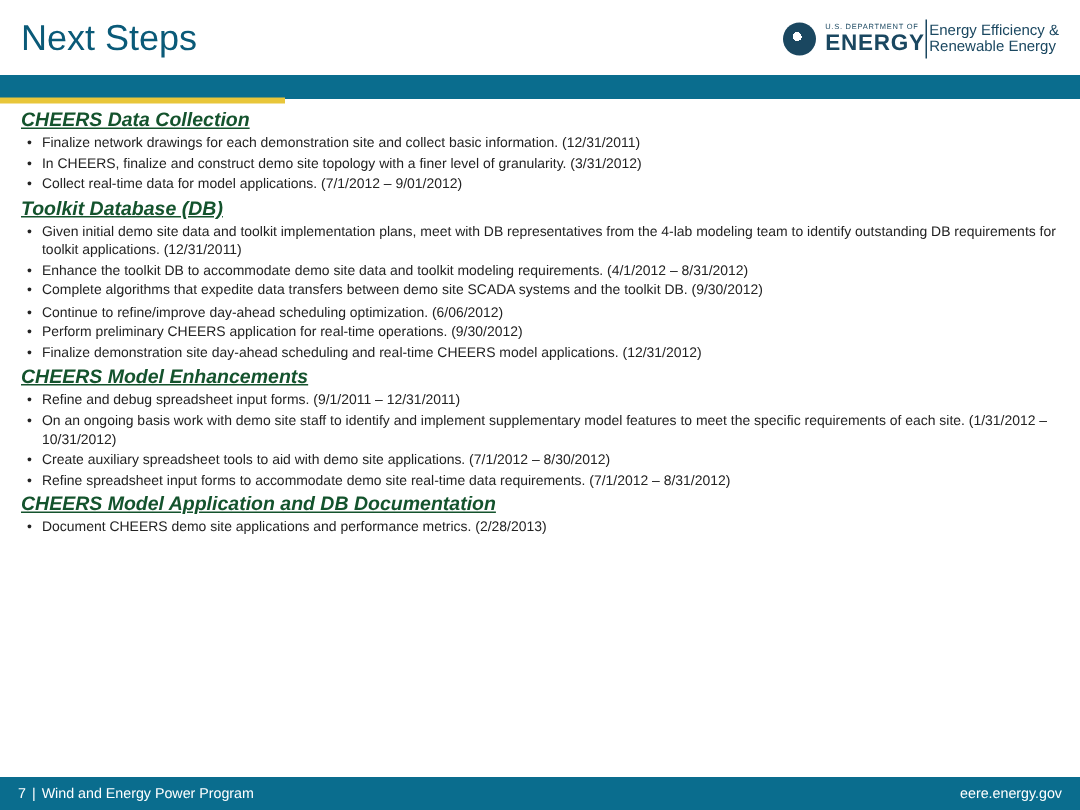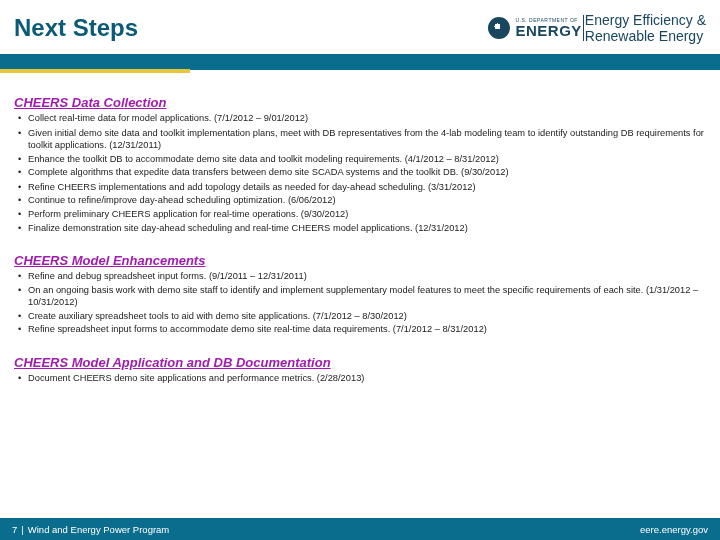--- a/index.html
+++ b/index.html
@@ -1,32 +1,32 @@
 <!DOCTYPE html>
 <html><head>
 <meta charset="utf-8">
 <style>
   * { margin: 0; padding: 0; box-sizing: border-box; }
   html, body { width: 720px; height: 540px; font-family: Arial, Helvetica, sans-serif; background: #fff; color: #222; }
   .slide { width: 720px; height: 540px; position: relative; display: flex; flex-direction: column; }
   .header { background: #fff; padding: 12px 14px 10px 14px; display: flex; align-items: center; justify-content: space-between; }
-  .title { font-size: 24px; color: #0a5a78; font-weight: 700; }
+  .title { font-size: 24px; color: #0a5a78; font-weight: 400; }
   .logo-block { display: flex; align-items: center; gap: 1px; }
   .doe-logo { display: flex; align-items: center; gap: 6px; }
   .doe-sun { width: 22px; height: 22px; border-radius: 50%; background: #1a4760; position: relative; }
   .doe-sun::after { content: ""; position: absolute; inset: 3px; border-radius: 50%; background: radial-gradient(circle at 40% 40%, #fff 0 3px, transparent 3px); }
   .doe-text { display: flex; flex-direction: column; line-height: 1; }
   .doe-small { font-size: 5px; letter-spacing: 0.5px; color: #1a4760; }
   .doe-big { font-size: 15px; font-weight: 800; color: #1a4760; letter-spacing: 0.5px; }
   .logo-div { width: 1px; height: 26px; background: #1a4760; }
-  .eere-text { font-size: 14px; color: #1a4760; line-height: 1.15; }
+  .eere-text { font-size: 10px; color: #1a4760; line-height: 1.15; }
   .bluebar { background: #0a6d8e; height: 16px; width: 100%; position: relative; }
   .yellowbar { position: absolute; left: 0; bottom: -3px; width: 190px; height: 4px; background: #e8c63a; }
   .body { flex: 1; padding: 6px 14px 0 14px; overflow: hidden; }
-  h3.sect { font-size: 13px; font-weight: 700; font-style: italic; text-decoration: underline; color: #a21caf; margin: 19px 0 2px 0; }
+  h3.sect { font-size: 13px; font-weight: 700; font-style: italic; text-decoration: underline; color: #14532d; margin: 0 0 2px 0; }
   ul.bul { list-style: none; padding-left: 4px; margin-bottom: 2px; }
   ul.bul > li { font-size: 9.3px; line-height: 1.35; color: #222; padding-left: 10px; position: relative; margin-bottom: 1px; }
   ul.bul > li::before { content: "•"; position: absolute; left: 0; top: 0; color: #222; }
   .footer { background: #0a6d8e; color: #fff; height: 22px; display: flex; align-items: center; justify-content: space-between; padding: 0 12px; font-size: 9.5px; }
   .footer .left { display: flex; align-items: center; gap: 4px; }
 </style>
 </head>
 <body>
 
 <div class="slide">
@@ -50,31 +50,33 @@
   </div>
 
   <div class="bluebar">
     <div class="yellowbar"></div>
   </div>
 
   <div class="body">
 
     <h3 class="sect">CHEERS Data Collection</h3>
     <ul class="bul">
+      <li>Finalize network drawings for each demonstration site and collect basic information. (12/31/2011)</li>
+      <li>In CHEERS, finalize and construct demo site topology with a finer level of granularity. (3/31/2012)</li>
       <li>Collect real-time data for model applications. (7/1/2012 – 9/01/2012)</li>
     </ul>
 
+    <h3 class="sect">Toolkit Database (DB)</h3>
     <ul class="bul">
       <li>Given initial demo site data and toolkit implementation plans, meet with DB representatives from the 4-lab modeling team to identify outstanding DB requirements for toolkit applications. (12/31/2011)</li>
       <li>Enhance the toolkit DB to accommodate demo site data and toolkit modeling requirements. (4/1/2012 – 8/31/2012)</li>
       <li>Complete algorithms that expedite data transfers between demo site SCADA systems and the toolkit DB. (9/30/2012)</li>
     </ul>
 
     <ul class="bul">
-      <li>Refine CHEERS implementations and add topology details as needed for day-ahead scheduling. (3/31/2012)</li>
       <li>Continue to refine/improve day-ahead scheduling optimization. (6/06/2012)</li>
       <li>Perform preliminary CHEERS application for real-time operations. (9/30/2012)</li>
       <li>Finalize demonstration site day-ahead scheduling and real-time CHEERS model applications. (12/31/2012)</li>
     </ul>
 
     <h3 class="sect">CHEERS Model Enhancements</h3>
     <ul class="bul">
       <li>Refine and debug spreadsheet input forms. (9/1/2011 – 12/31/2011)</li>
       <li>On an ongoing basis work with demo site staff to identify and implement supplementary model features to meet the specific requirements of each site. (1/31/2012 – 10/31/2012)</li>
       <li>Create auxiliary spreadsheet tools to aid with demo site applications. (7/1/2012 – 8/30/2012)</li>

